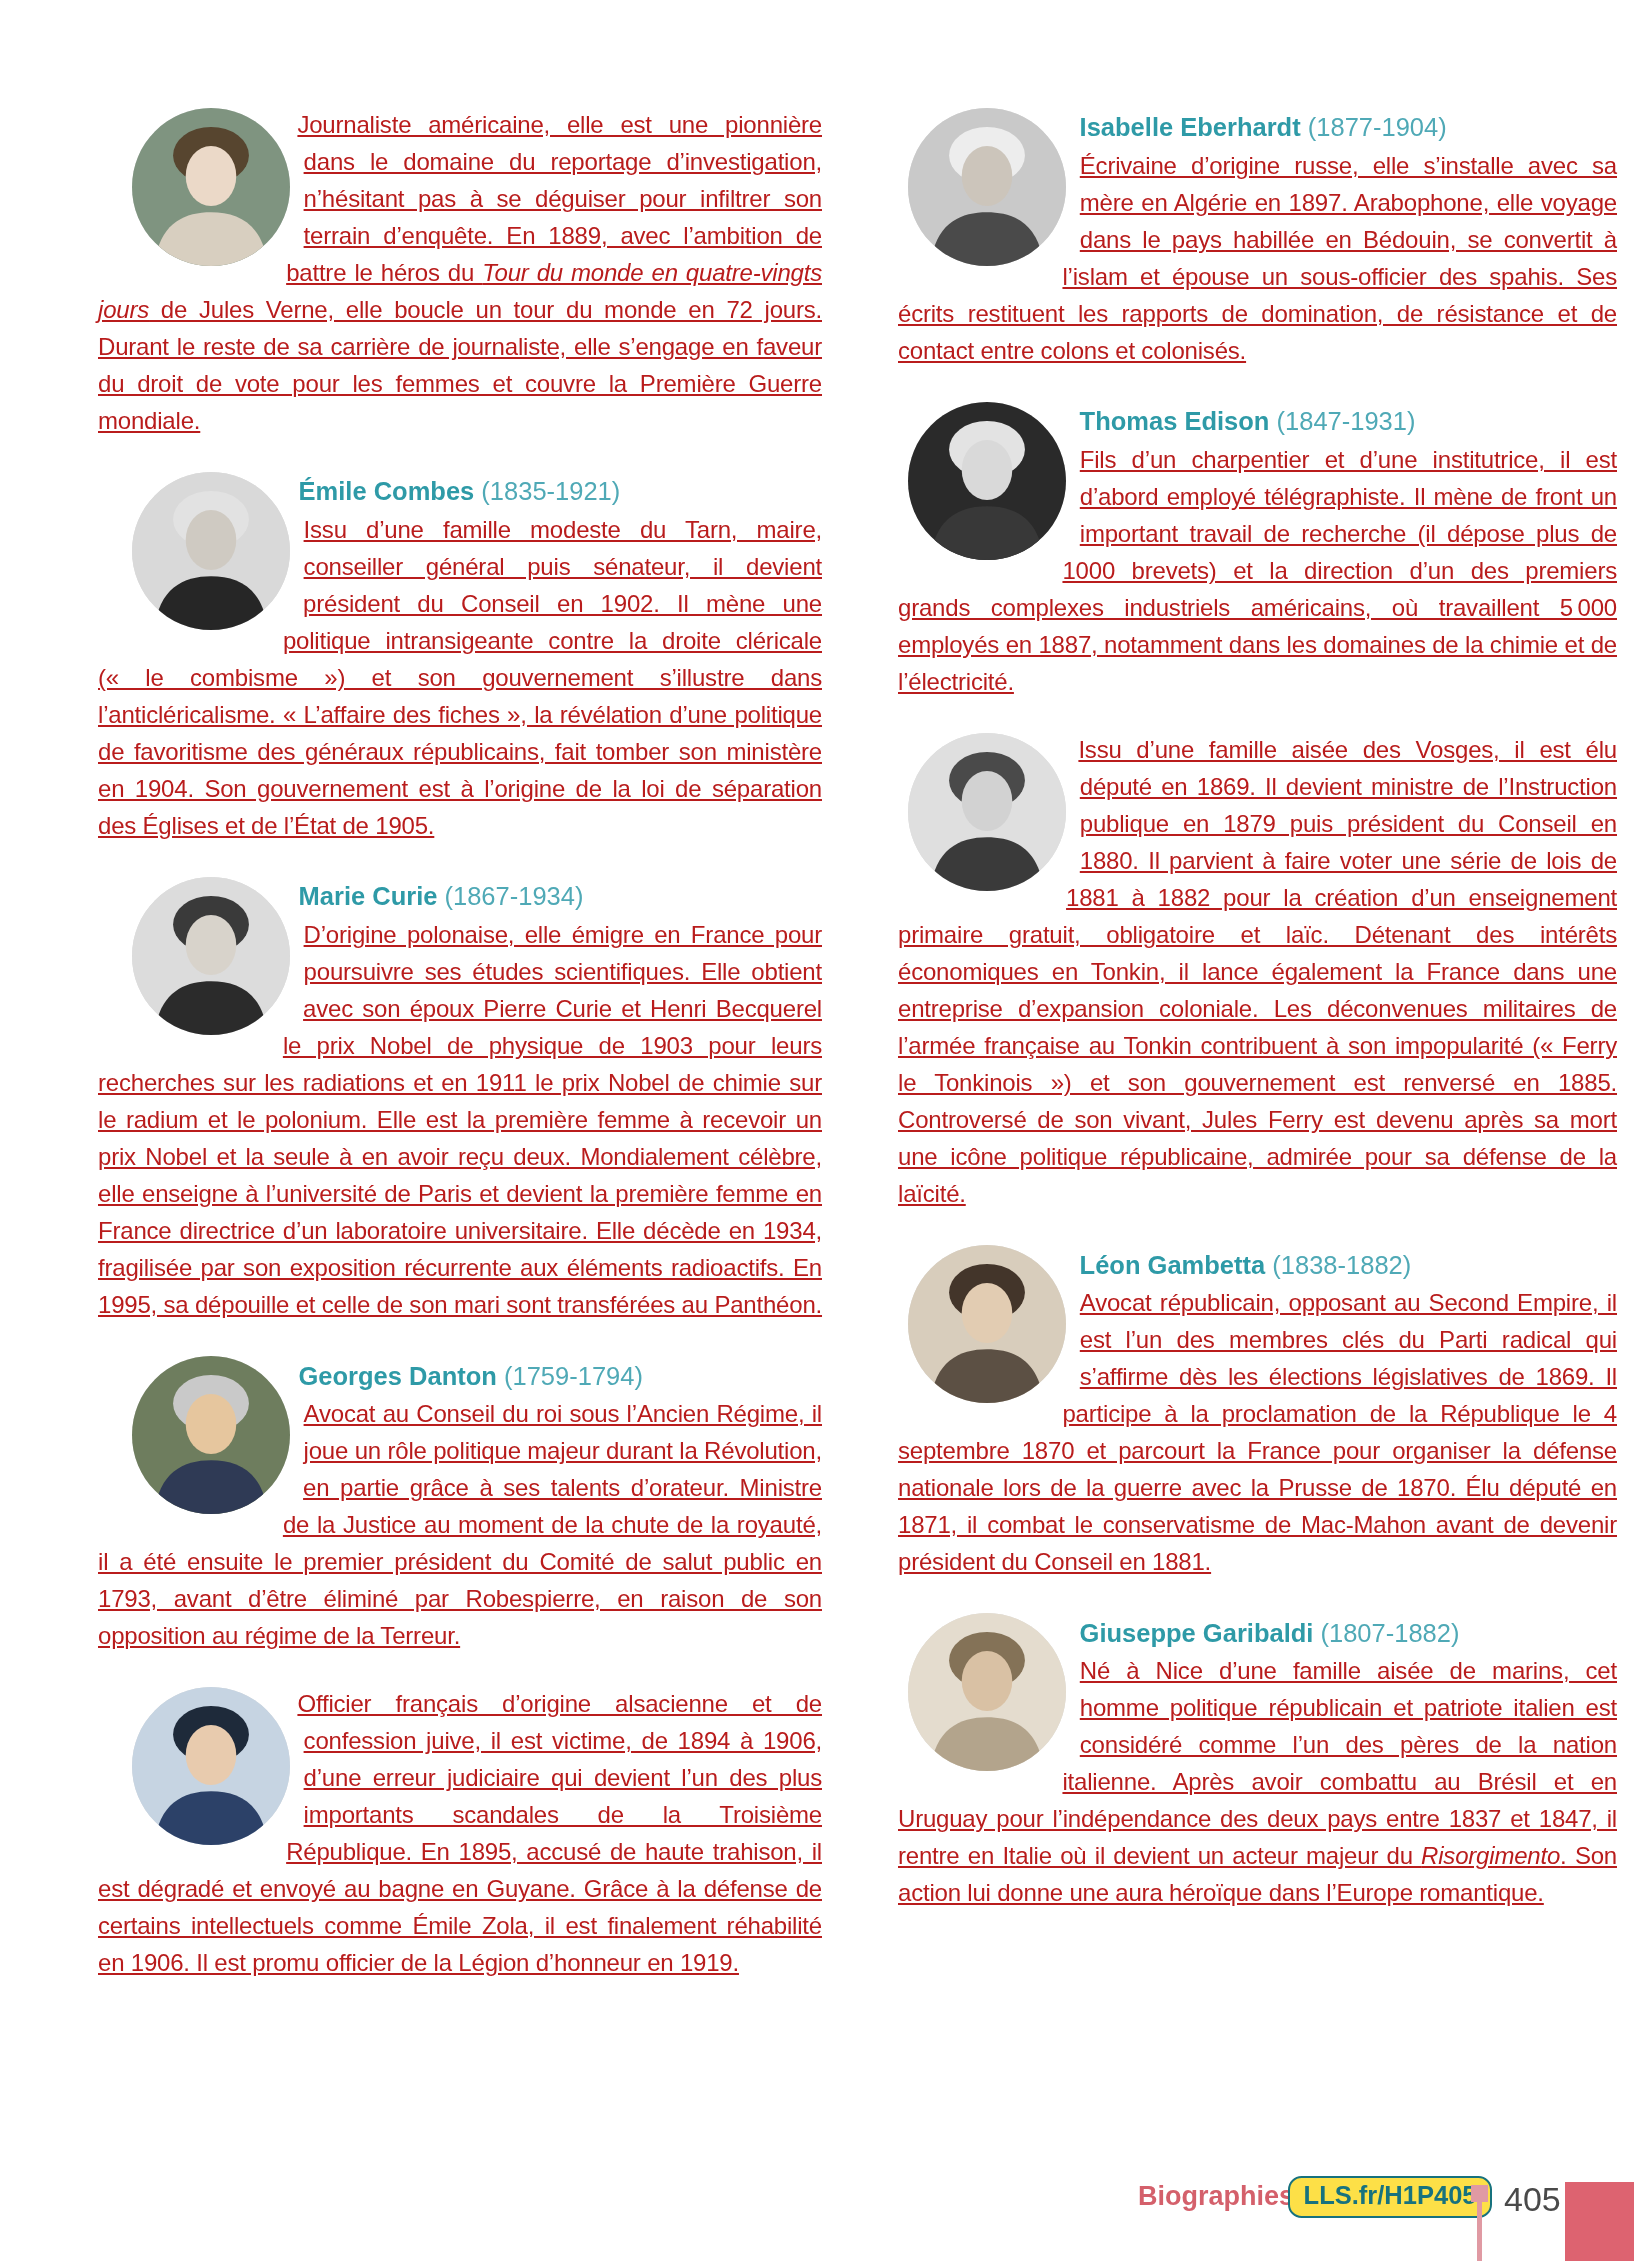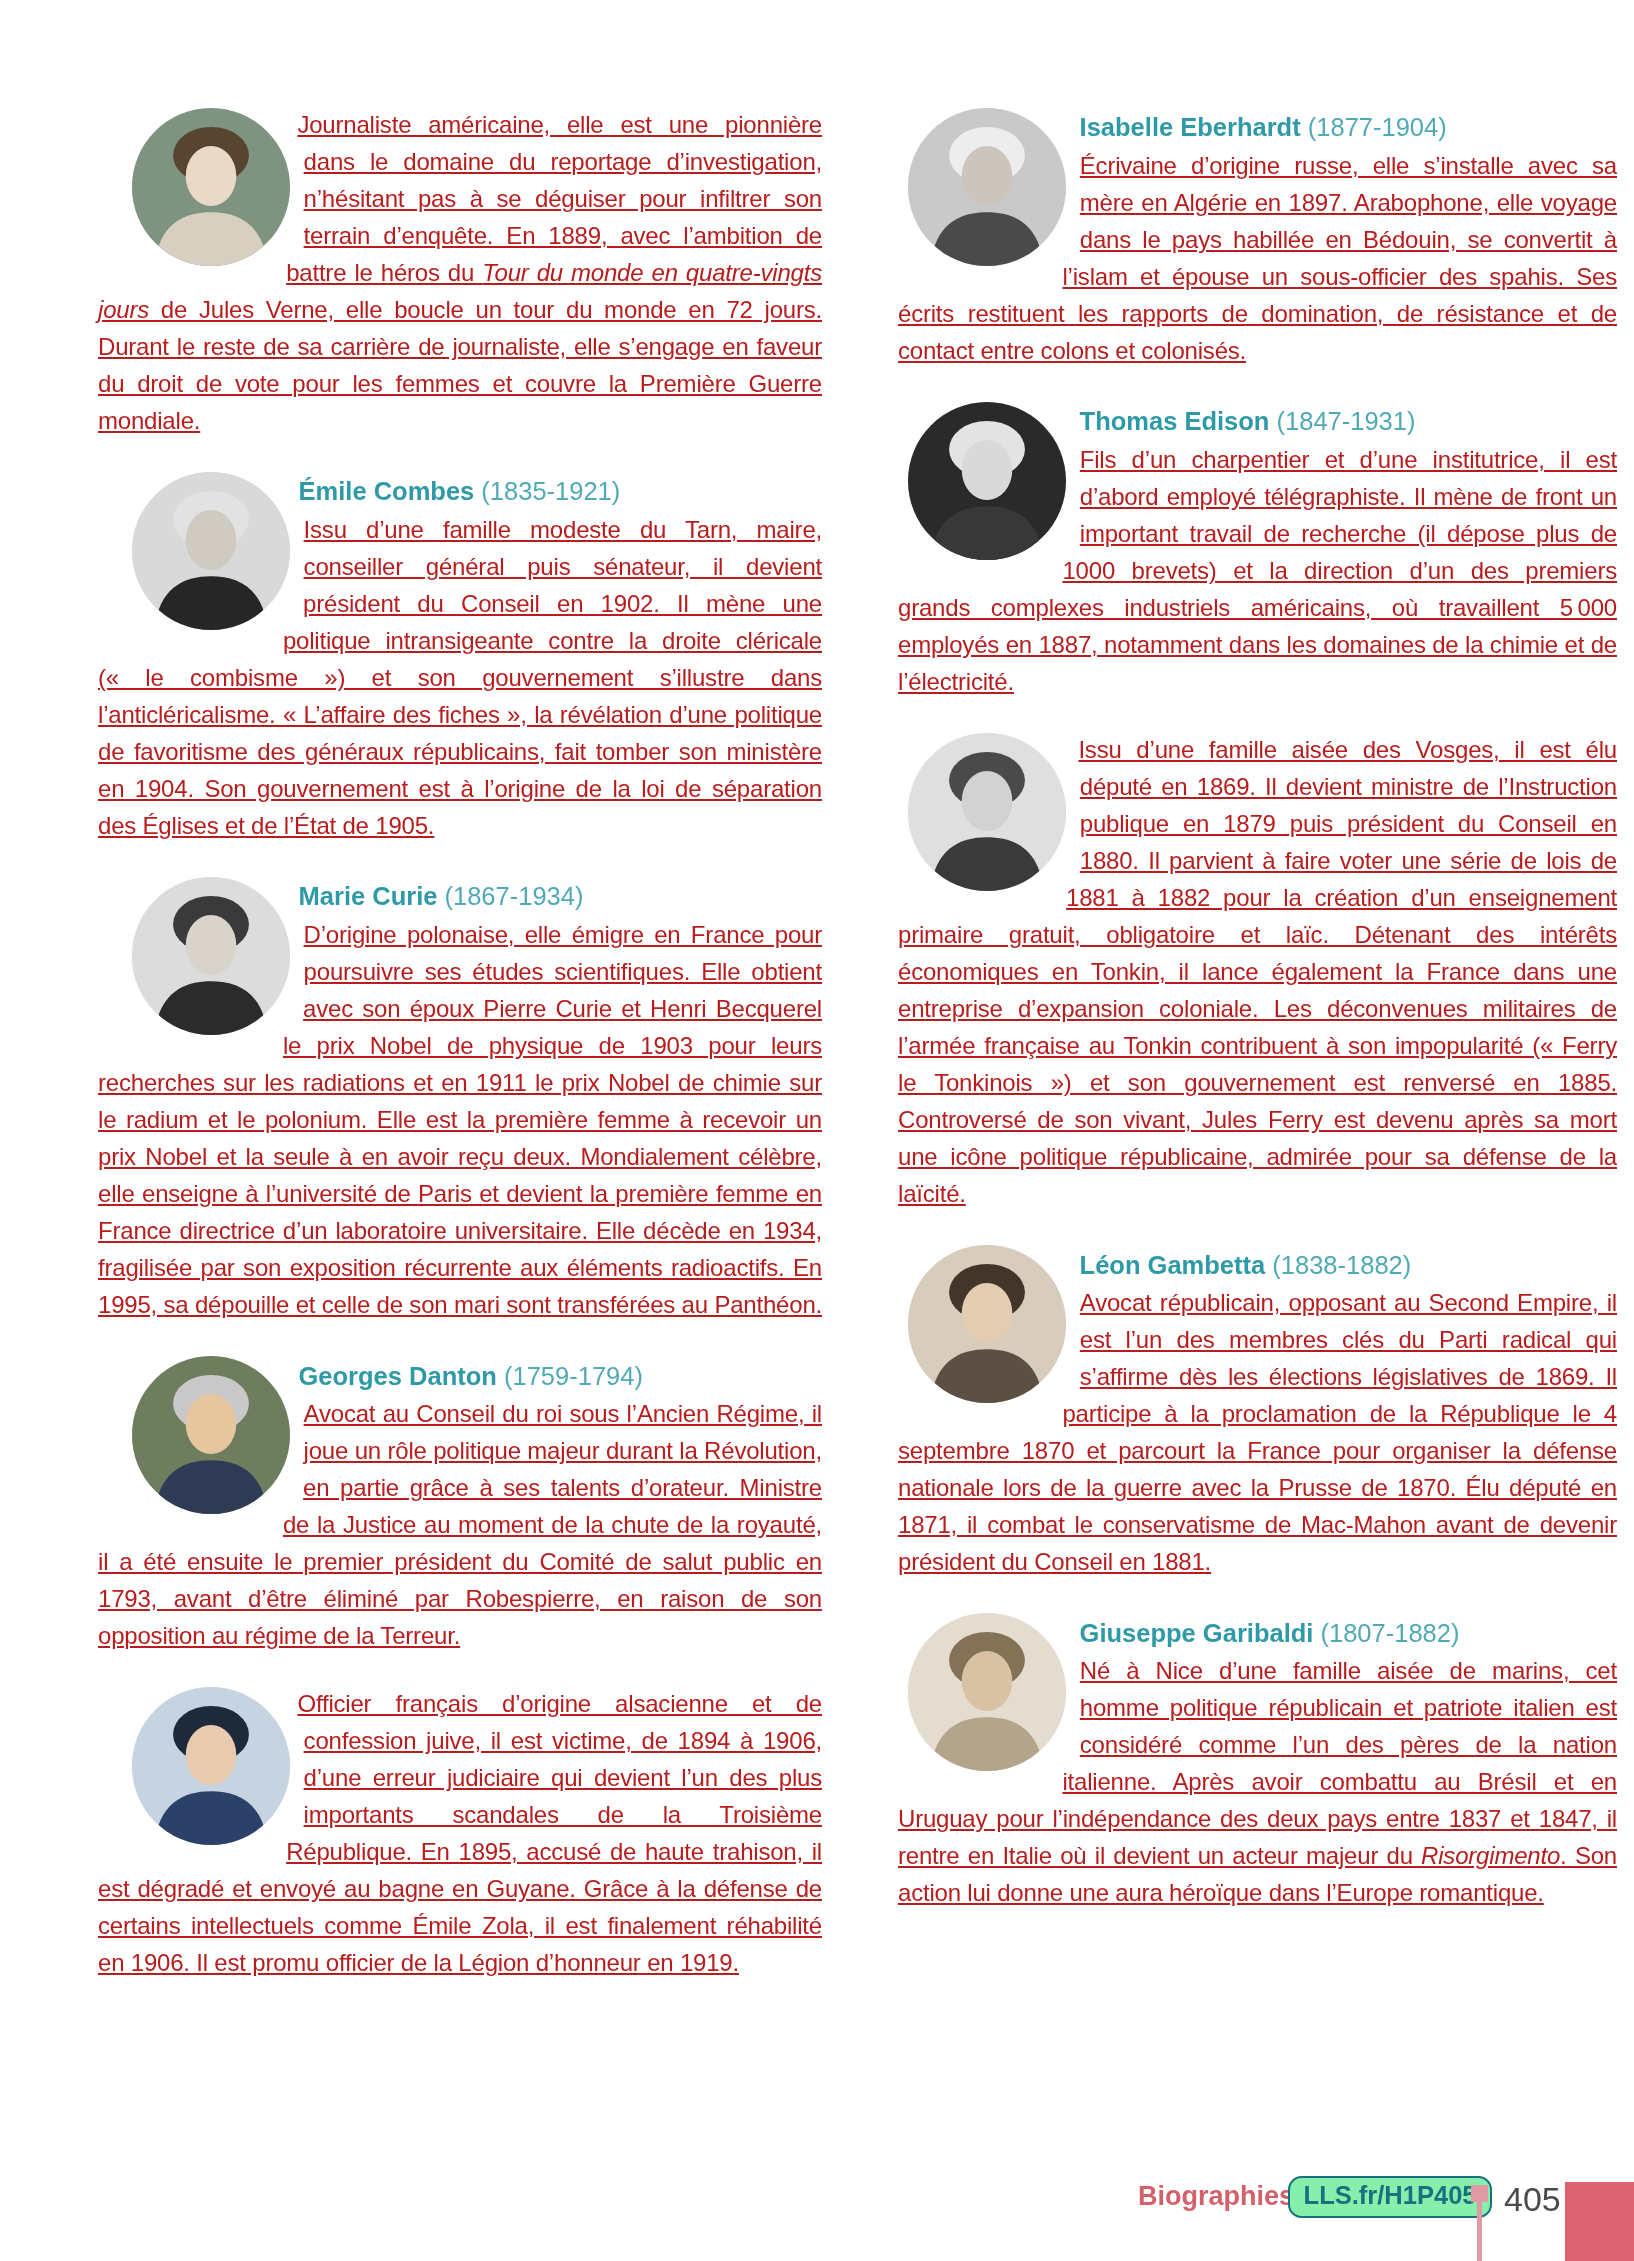--- a/index.html
+++ b/index.html
@@ -24,21 +24,21 @@
   .bio{
     font-size:24px;line-height:37px;color:#b91c1c;text-align:justify;
     letter-spacing:-0.2px;
     text-decoration:underline;
   }
   .bio .it{font-style:italic;}
   
   .footer-title{position:absolute;left:1138px;top:2181px;font-size:27px;font-weight:bold;color:#D4606B;text-align:center;}
   .lls-box{
     position:absolute;left:1288px;top:2176px;border:2.6px solid #17727E;border-radius:13.6px;
-    padding:2.6px 13.6px 6px;color:#17727E;font-weight:bold;font-size:25.5px;background:#86efac;
+    padding:2.6px 13.6px 6px;color:#17727E;font-weight:bold;font-size:25.5px;background:#fde047;
   }
   .pink-square{position:absolute;left:1471px;top:2185px;width:17px;height:17px;background:#E09AA3;}
   .pink-line{position:absolute;left:1477px;top:2202px;width:5.1px;height:60px;background:#E09AA3;}
   .page-number{position:absolute;left:1504px;top:2180px;font-size:34px;color:#4A4A4A;}
   .red-bar{position:absolute;left:1565px;top:2182px;width:70px;height:79px;background:#DD6370;}
 </style>
 </head>
 <body>
 
 <main>

